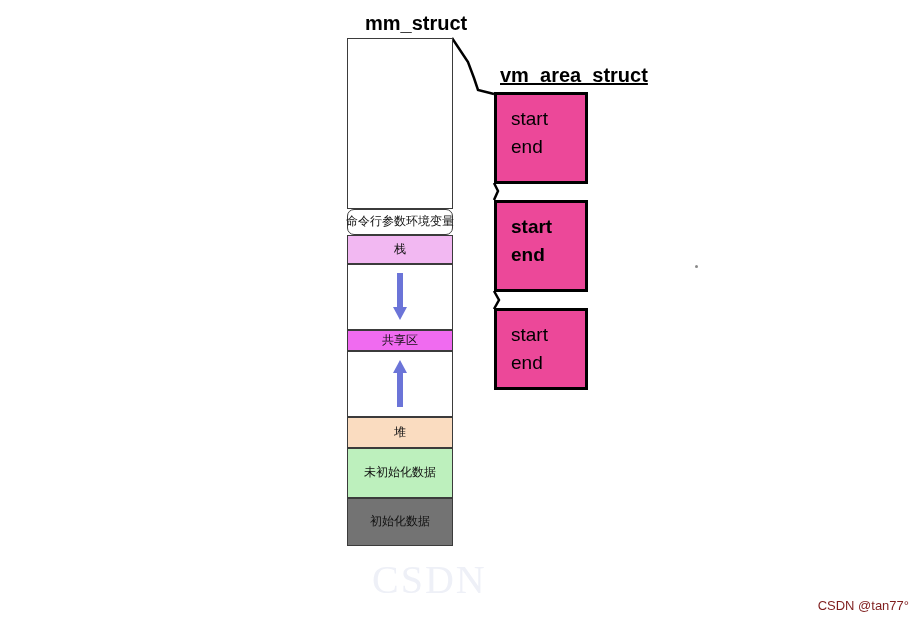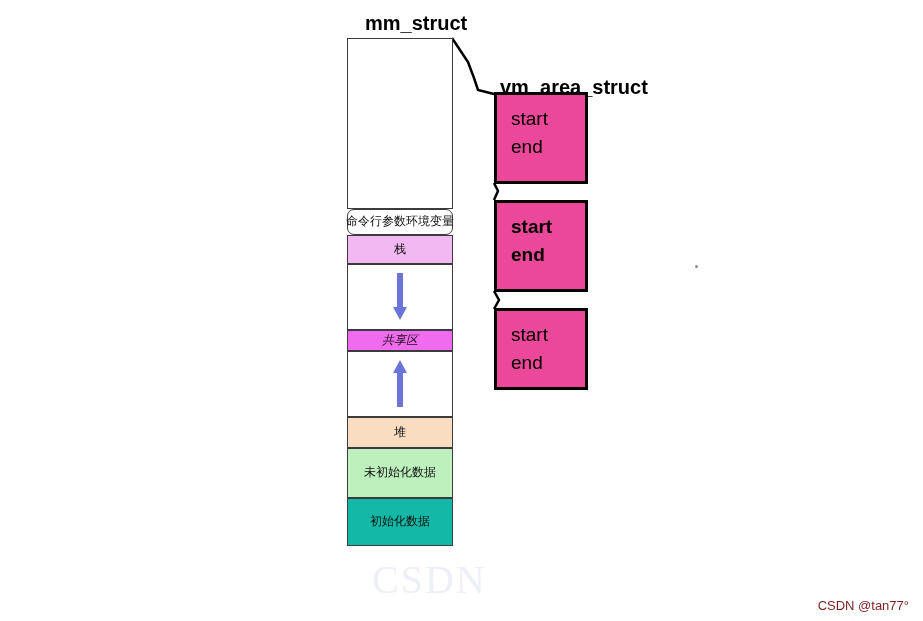--- a/index.html
+++ b/index.html
@@ -24,21 +24,21 @@
   .abs { position: absolute; }
 
   
   .title {
     font-weight: bold;
     font-size: 20px;
     color: #000000;
     white-space: nowrap;
   }
   #title-mm { left: 365px; top: 12px; }
-  #title-vma { left: 500px; top: 76px; }
+  #title-vma { left: 500px; top: 64px; text-decoration: underline; }
 
   
   #mm-column {
     left: 347px;
     top: 38px;
     width: 106px;
     height: 558px;
   }
   .mm-seg {
     position: absolute;
@@ -160,35 +160,35 @@
     <div class="mm-seg" style="top:197px;height:29px;background:#f2b8f2;">栈</div>
 
     <div class="mm-seg" style="top:226px;height:66px;background:#ffffff;"></div>
     <div class="arrow-wrap" style="top:235px;height:47px;">
       <div class="arrow-down" style="height:47px;">
         <div class="arrow-shaft"></div>
         <div class="arrow-head"></div>
       </div>
     </div>
 
-    <div class="mm-seg" style="top:292px;height:21px;background:#f06bf0;font-style:italic;">共享区</div>
+    <div class="mm-seg" style="top:292px;height:21px;background:#f06bf0;">共享区</div>
 
     <div class="mm-seg" style="top:313px;height:66px;background:#ffffff;"></div>
     <div class="arrow-wrap" style="top:322px;height:47px;">
       <div class="arrow-up" style="height:47px;">
         <div class="arrow-shaft"></div>
         <div class="arrow-head"></div>
       </div>
     </div>
 
     <div class="mm-seg" style="top:379px;height:31px;background:#fadcc0;">堆</div>
 
     <div class="mm-seg" style="top:410px;height:50px;background:#bdf0bd;">未初始化数据</div>
 
-    <div class="mm-seg" style="top:460px;height:48px;background:#14b8a6;">初始化数据</div>
+    <div class="mm-seg" style="top:460px;height:48px;background:#737373;">初始化数据</div>
 
   </div>
 
   <div class="vma-box" style="left:494px;top:92px;width:94px;height:92px;">
     <div class="vma-line light">start</div>
     <div class="vma-line light">end</div>
   </div>
 
   <div class="vma-box" style="left:494px;top:200px;width:94px;height:92px;">
     <div class="vma-line">start</div>

